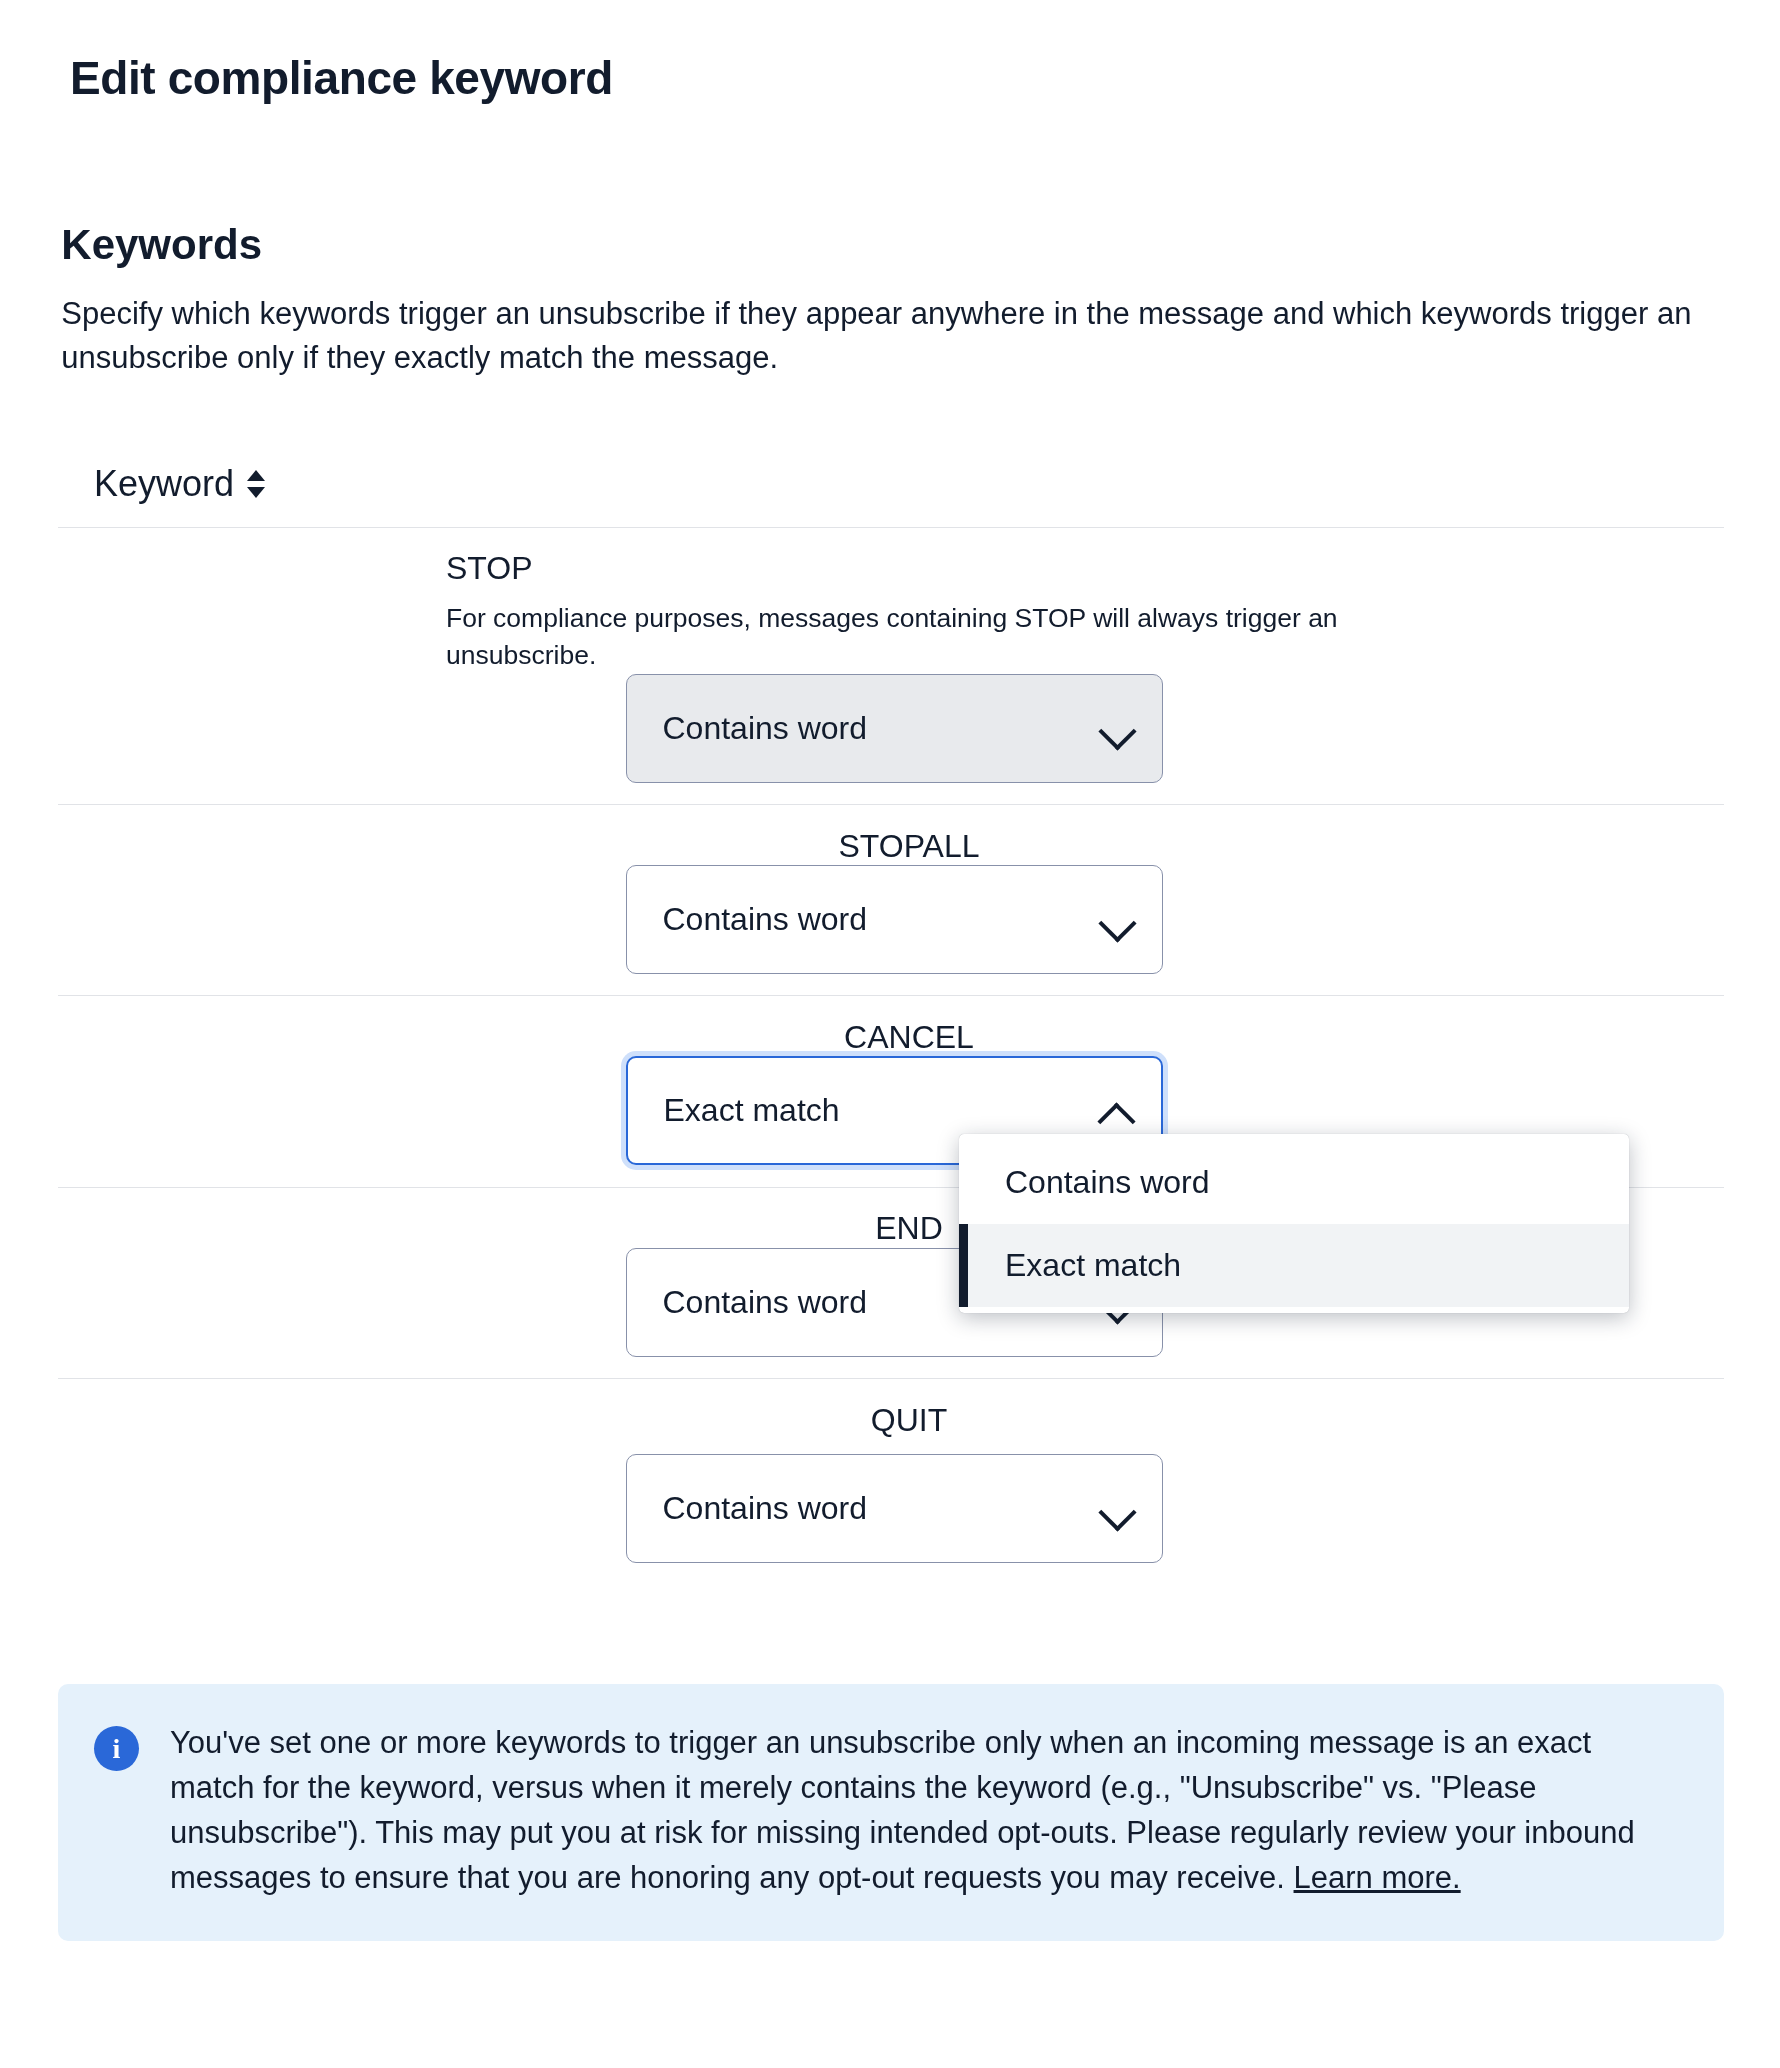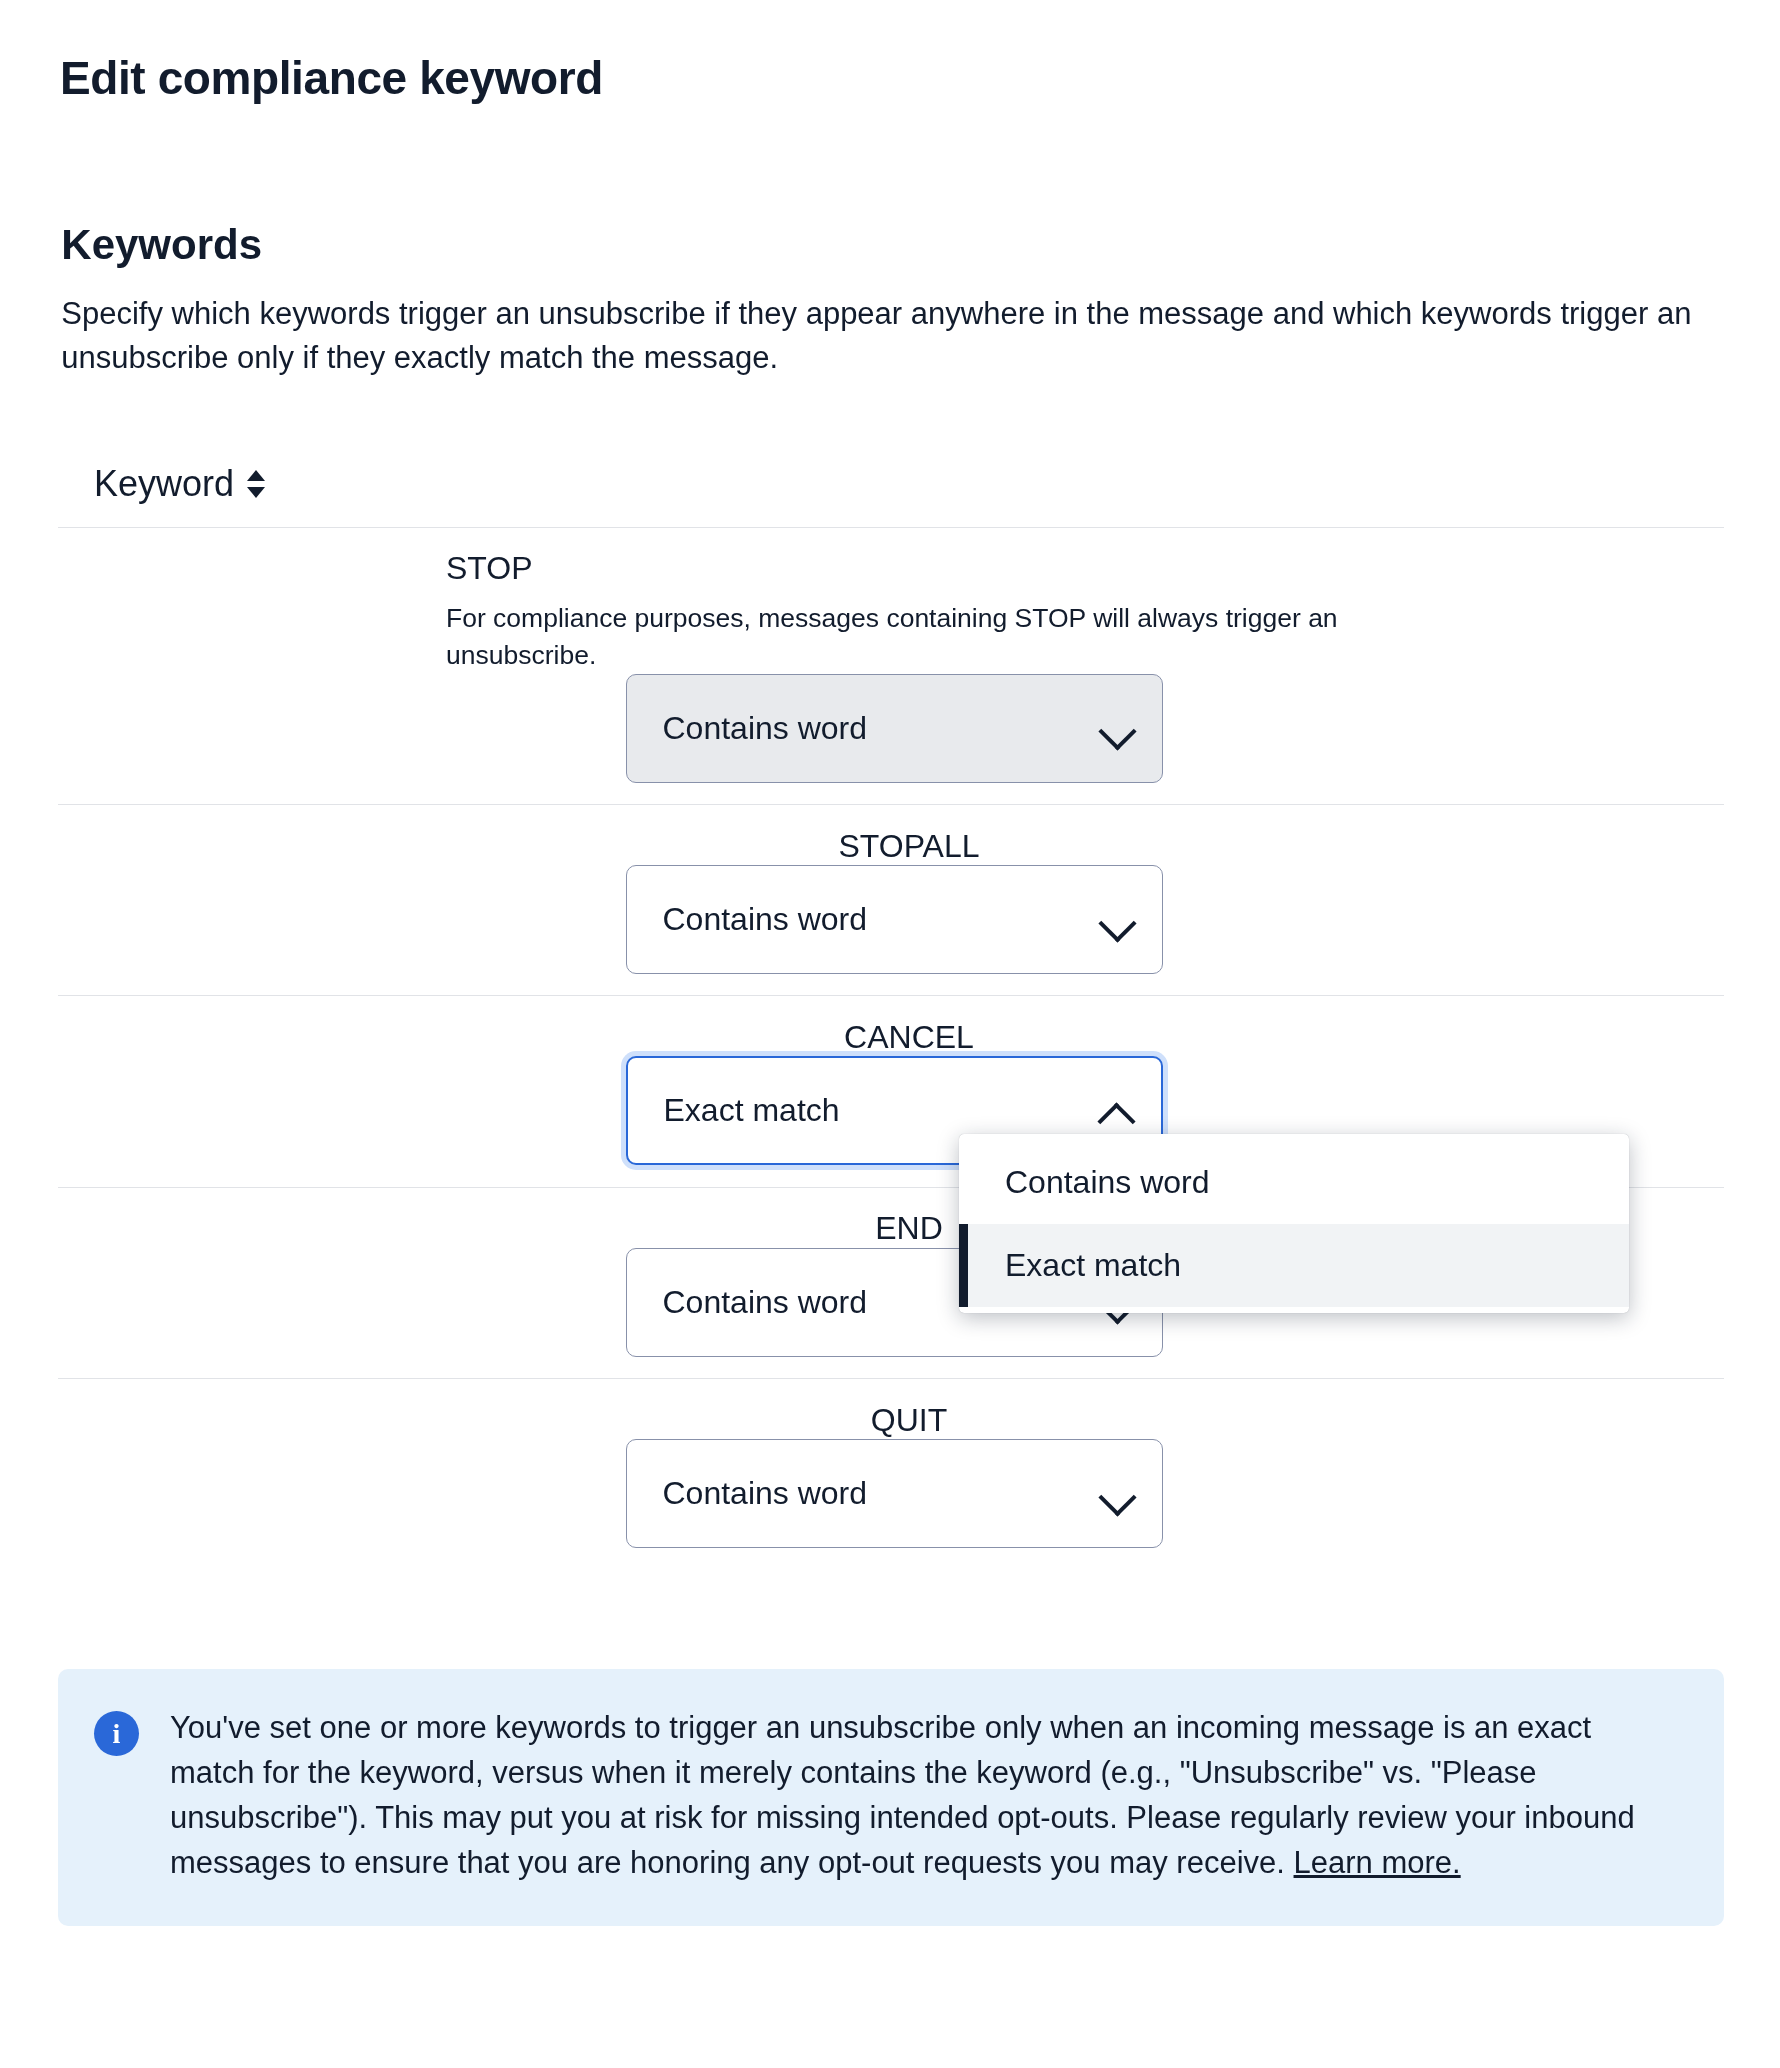--- a/index.html
+++ b/index.html
@@ -19,21 +19,21 @@
     position: relative;
     width: 1780px;
     height: 2068px;
     padding: 33px 58px 0 58px;
   }
   .title {
     font-size: 46px;
     font-weight: bold;
     letter-spacing: -0.4px;
     color: #121c2d;
-    margin: 18px 0 0 2px;
+    margin: 18px 0 0 12px;
   }
   .section-heading {
     font-size: 42px;
     font-weight: 700;
     color: #121c2d;
     margin: 116px 0 0 3.3px;
   }
   .section-desc {
     font-size: 31px;
     line-height: 1.42;
@@ -86,21 +86,21 @@
   .kw-row {
     display: flex;
     align-items: center;
     justify-content: space-between;
     min-height: 132px;
     padding: 21.5px 0 21.5px 36px;
     border-bottom: 1.7px solid #e1e3e7;
     position: relative;
     flex-direction: column;
   }
-  .kw-row:last-child { border-bottom: none; }
+  .kw-row:last-child { border-bottom: none; gap: 15px; }
   .kw-row-left { max-width: 975px; }
   .kw-name {
     font-size: 32px;
     color: #121c2d;
     line-height: 1.2;
   }
   .kw-sub {
     font-size: 26.5px;
     color: #121c2d;
     line-height: 1.38;

